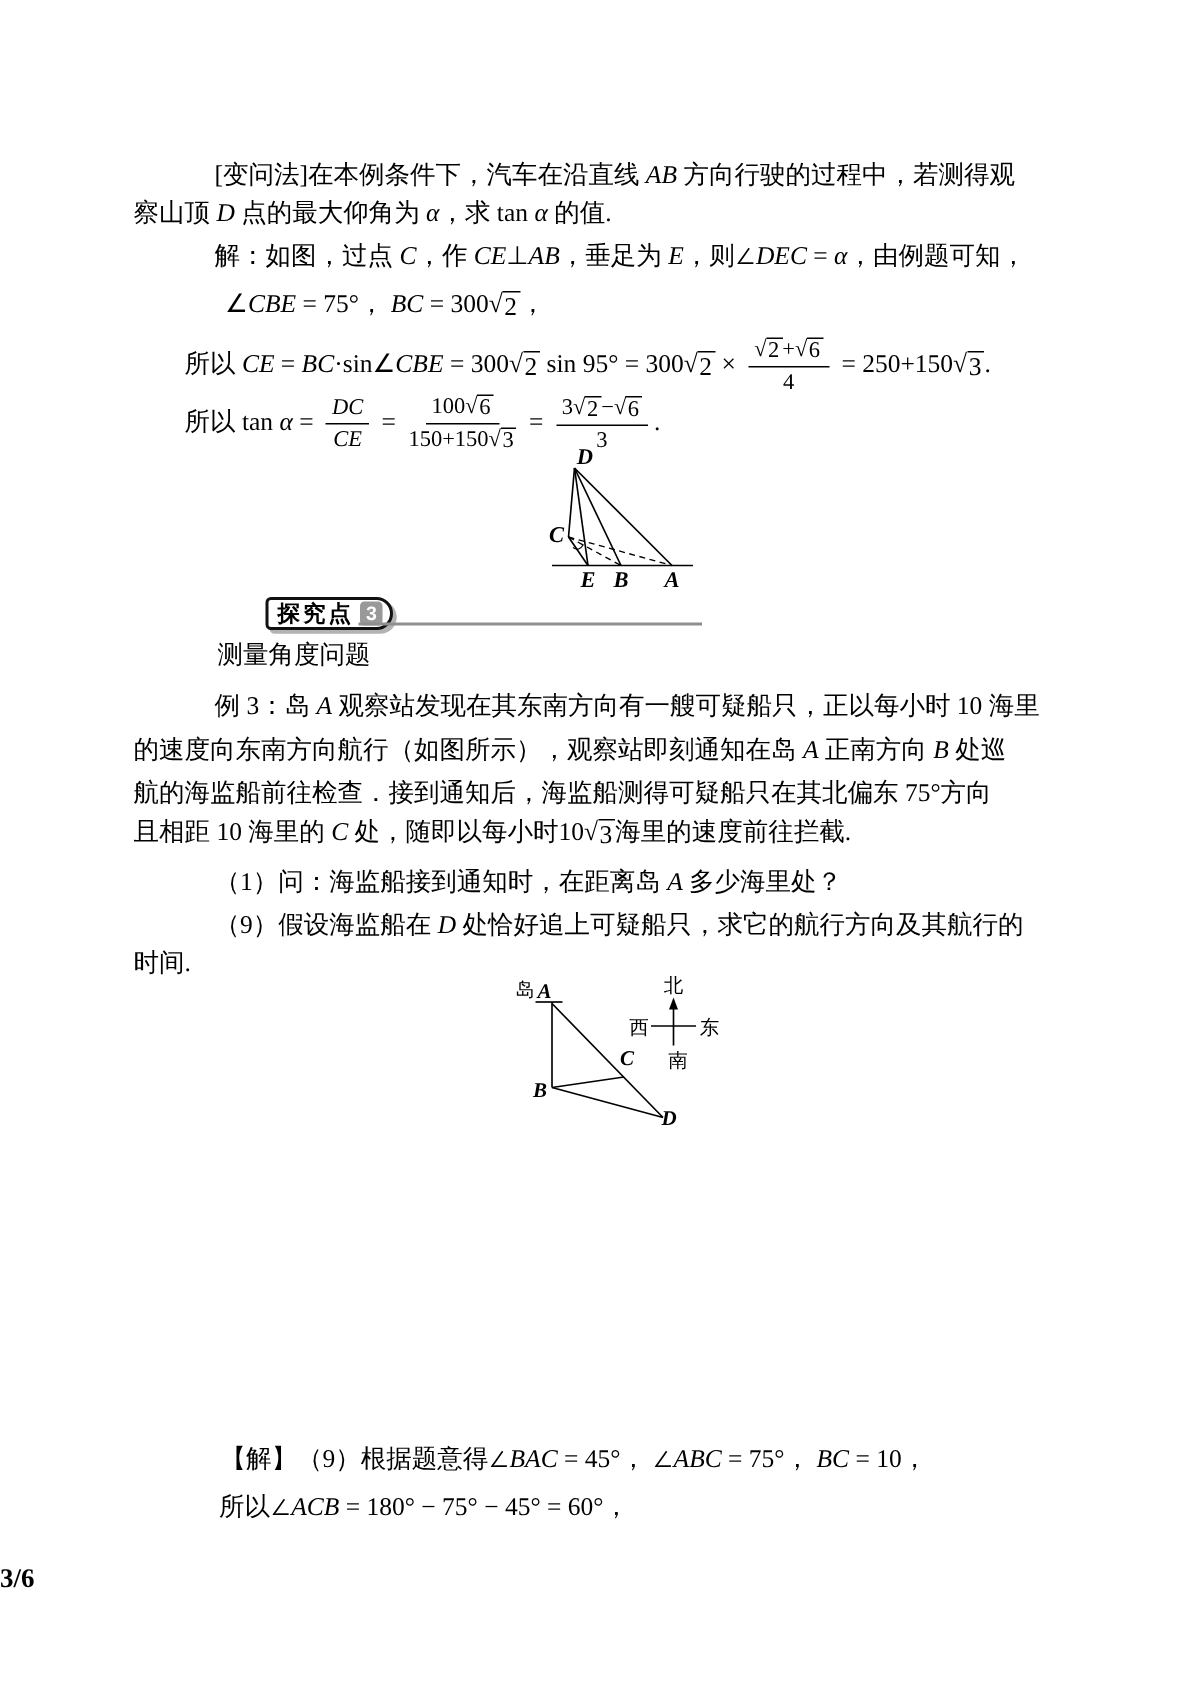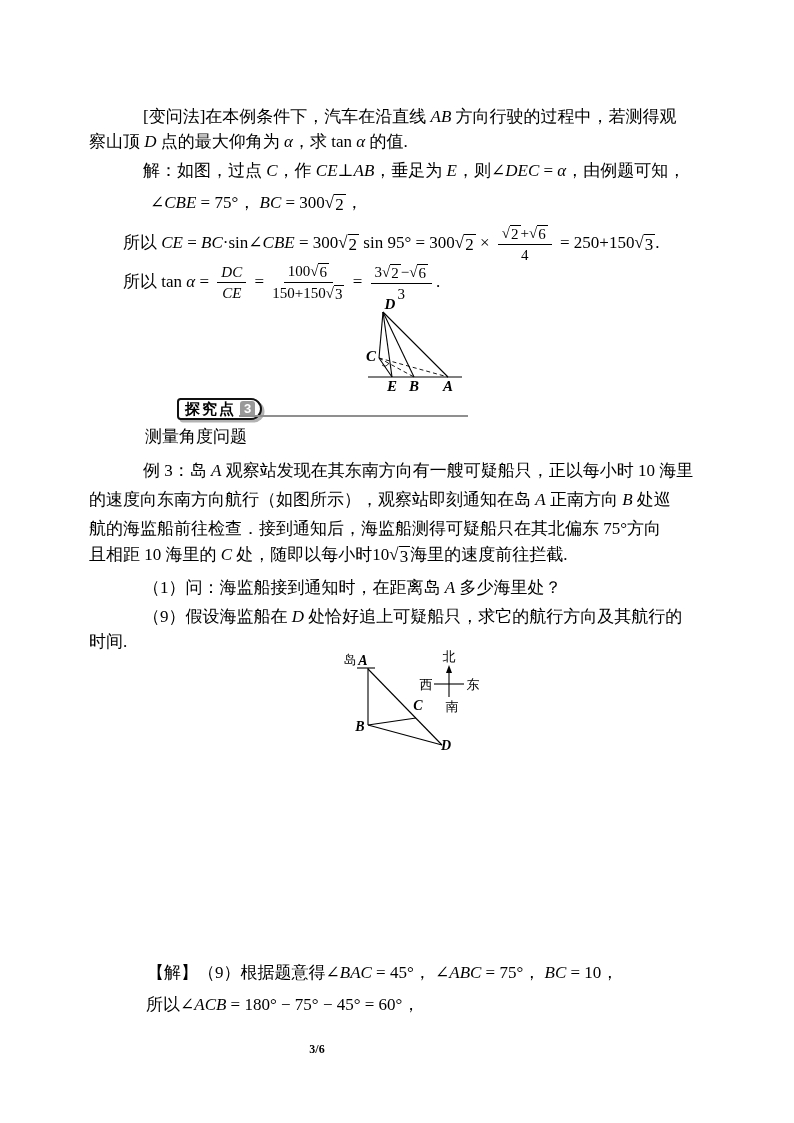--- a/index.html
+++ b/index.html
@@ -4,21 +4,21 @@
 <style>
   * { box-sizing: border-box; margin: 0; padding: 0; }
   html, body { width: 794px; height: 1123px; background: #ffffff; }
   body {
     position: relative;
     font-family: "Liberation Serif", "DejaVu Serif", serif;
     font-size: 17px;
     color: var(--ink, #000);
     overflow: hidden;
   }
-  .ln { position: absolute; white-space: nowrap; line-height: 22px; }
+  .ln { position: absolute; white-space: nowrap; line-height: 22px; font-family: Liberation Serif, serif; }
   .m { font-style: italic; }
   
   .sqrt { display: inline-flex; align-items: stretch; vertical-align: baseline; }
   .sqrt .rs { display: inline-block; line-height: 1.1; }
   .sqrt .rv { border-top: 1.2px solid var(--ink, #000); padding: 0 2px 0 1px; line-height: 1.2; }
   
   .frac {
     display: inline-flex; flex-direction: column; align-items: center;
     vertical-align: middle; margin: 0 4px; font-size: 15px; line-height: 18px;
   }
@@ -40,21 +40,21 @@
     padding: 0 4px; font-size: 13px; height: 16px; line-height: 16px; letter-spacing: 0;
   }
   .badge-line { position: absolute; left: 94px; top: 17px; width: 229px; height: 2px; background: var(--rule, #8f8f8f); }
   .subtitle { position: absolute; left: 145px; top: 426px; line-height: 22px; }
   .fig { position: absolute; }
   .fig svg text { font-family: "Liberation Serif", "DejaVu Serif", serif; }
   .fig svg .vlbl { font-style: italic; font-weight: bold; }
   .fig svg .clbl { font-weight: normal; }
   .pagenum {
     position: absolute; left: 0; top: 1042px; width: 634px;
-    text-align: center; font-weight: bold; font-size: 12px;
+    font-weight: bold; font-size: 18px;
     font-family: "Liberation Serif", serif;
   }
 </style>
 </head>
 <body>
 
 <div class="ln" style="left:143px;top:106px"><span>[变问法]在本例条件下，汽车在沿直线 </span><span class="m">AB</span><span> 方向行驶的过程中，若测得观</span></div>
 <div class="ln" style="left:89px;top:131px"><span>察山顶 </span><span class="m">D</span><span> 点的最大仰角为 </span><span class="m">α</span><span>，求 tan </span><span class="m">α</span><span> 的值.</span></div>
 
 <div class="ln" style="left:143px;top:160px"><span>解：如图，过点 </span><span class="m">C</span><span>，作 </span><span class="m">CE</span><span>⊥</span><span class="m">AB</span><span>，垂足为 </span><span class="m">E</span><span>，则∠</span><span class="m">DEC</span><span> = </span><span class="m">α</span><span>，由例题可知，</span></div>

